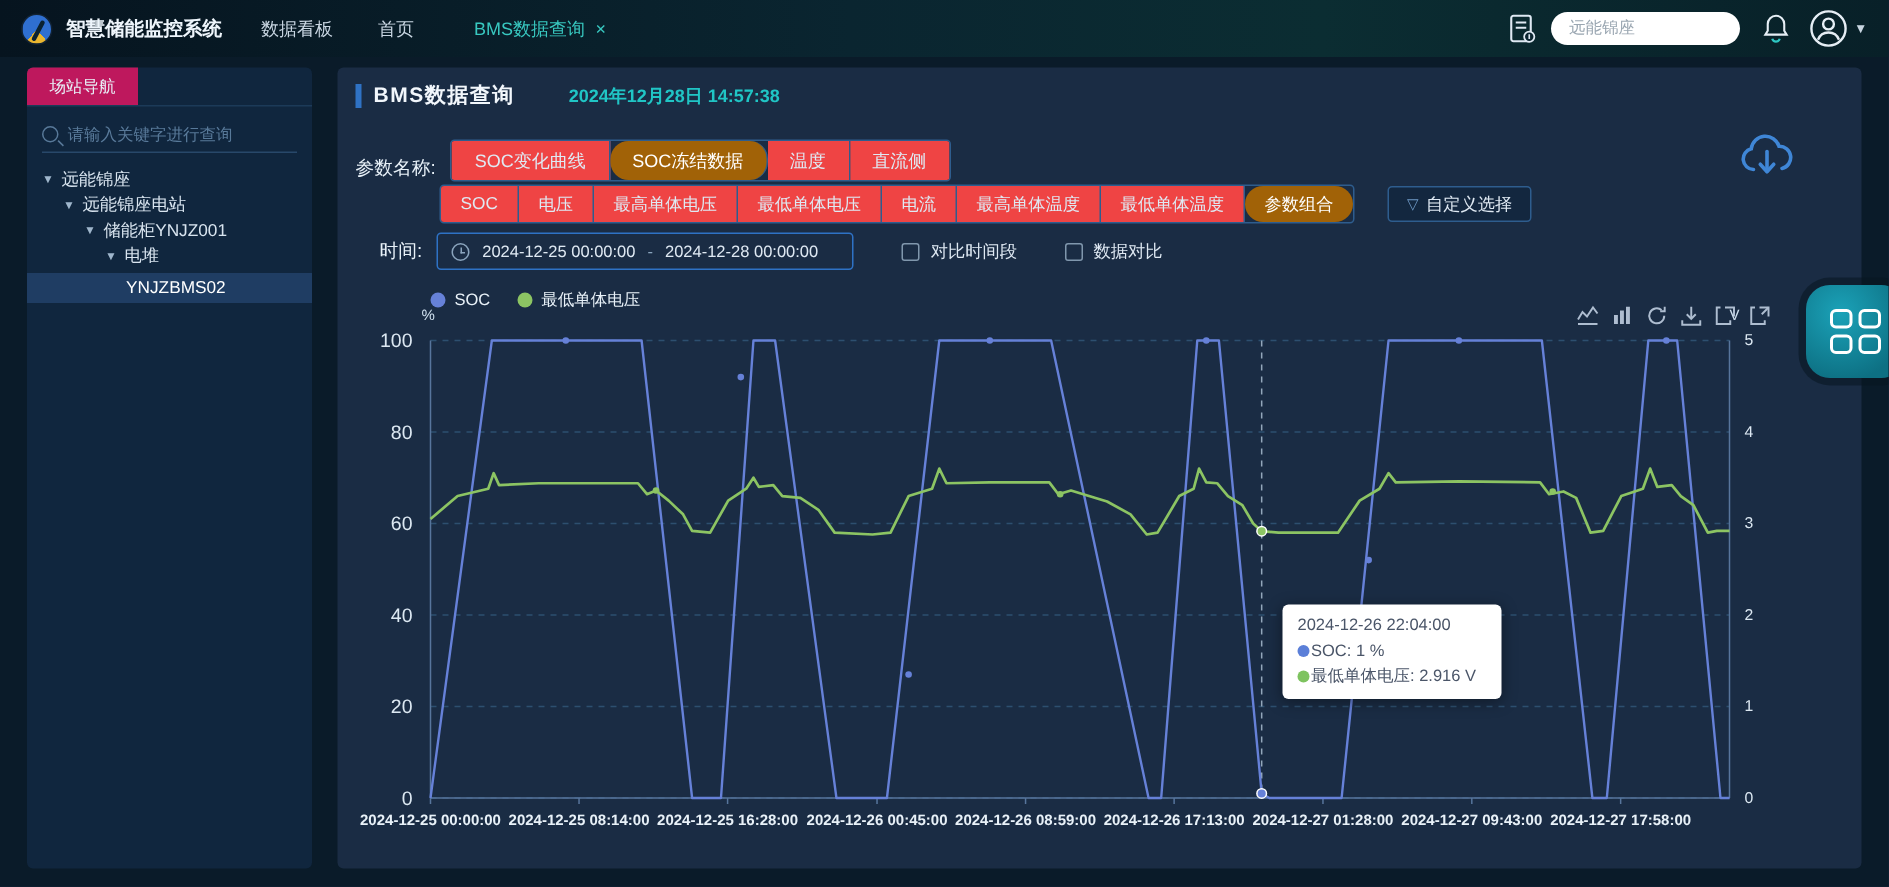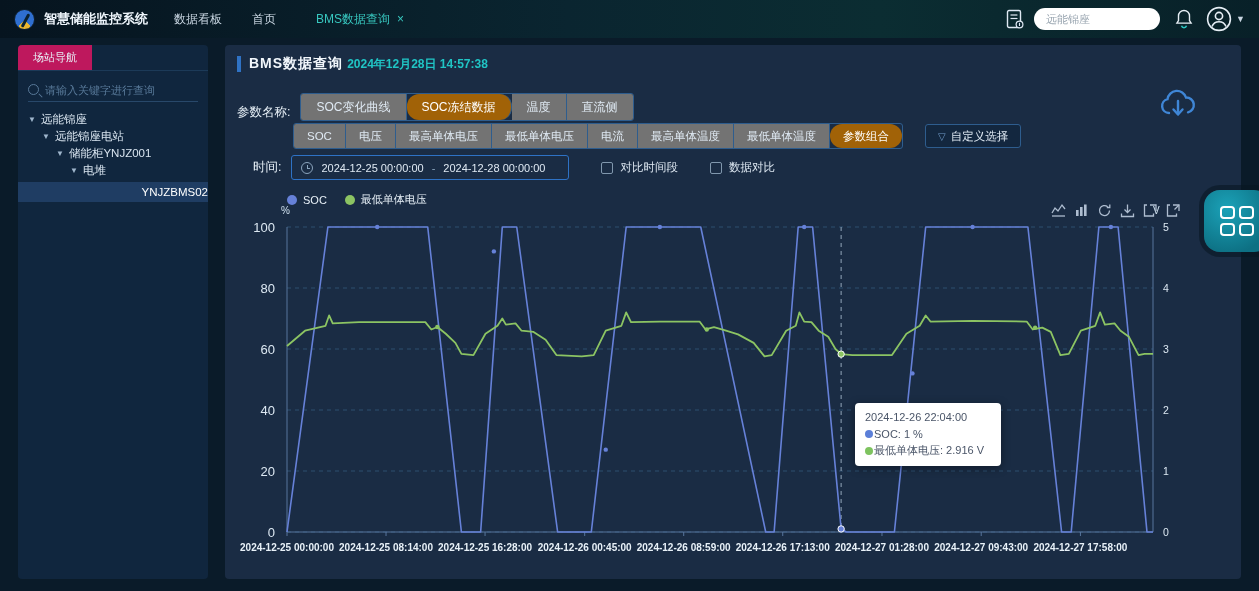--- a/index.html
+++ b/index.html
@@ -40,34 +40,34 @@
     border-bottom:1px solid #28486a; display:flex; align-items:center; gap:6px; }
   .side-search input { background:transparent; border:none; outline:none; color:#c6d6e6;
     font-size:11px; width:140px; }
   .side-search input::placeholder { color:#587999; }
   .mag { width:11px; height:11px; border:1px solid #587999; border-radius:50%; position:relative; }
   .mag:after { content:""; position:absolute; width:5px; height:1px; background:#587999;
     transform:rotate(45deg); left:9px; top:10px; }
   .tree { position:absolute; left:0; top:66px; width:190px; color:#d8e4ef; font-size:11.5px; }
   .tnode { height:17px; display:flex; align-items:center; cursor:pointer; white-space:nowrap; }
   .arrow { color:#9fb6cc; font-size:8px; margin-right:5px; }
-  .tnode.sel { background:#1f3d63; color:#fff; height:20px; margin-top:3px;justify-content:flex-end; }
+  .tnode.sel { background:#1f3d63; color:#fff; height:20px; margin-top:3px; }
 
   
   .main { position:absolute; left:225px; top:45px; width:1016px; height:534px;
     background:#1a2c44; border-radius:4px; }
   .m-head { position:absolute; left:12px; top:10px; display:flex; align-items:center; }
   .accentbar { width:4px; height:16px; background:#2f72c4; margin-right:8px; }
   .m-title { color:#f2f7fc; font-size:14px; font-weight:bold; letter-spacing:1px;}
-  .m-time { color:#20c5c5; font-size:12px; font-weight:bold; margin-left:4px; }
+  .m-time { color:#20c5c5; font-size:12px; font-weight:bold; margin-left:36px; }
 
   .row-label { color:#e8f1f8; font-size:12.5px; }
   .param-row { position:absolute; left:12px; top:48px; display:flex; align-items:flex-end; }
   .tabgroup { display:flex; margin-left:10px; border:1px solid #2e5d8e; border-radius:3px; overflow:hidden; }
-  .tabgroup .tb { height:26px; padding:0 15px; background:#737373; color:#dfe9f3; font-size:12px;
+  .tabgroup .tb { height:26px; padding:0 15px; background:#ef4444; color:#dfe9f3; font-size:12px;
     display:flex; align-items:center; border-right:1px solid #2e5d8e; cursor:pointer; white-space:nowrap;}
   .tabgroup .tb:last-child { border-right:none; }
   .tabgroup .tb.on { background:#a16207; color:#fff;border-radius:12px; }
 
   .sub-row { position:absolute; left:58px; top:78px; display:flex; align-items:center; }
   .tabgroup.small .tb { height:24px; padding:0 13px; font-size:11.5px; }
   .custom-btn { margin-left:22px; height:24px; border:1px solid #2e5d8e; border-radius:3px;
     background:#13273f; color:#dfe9f3; font-size:11.5px; display:flex; align-items:center;
     padding:0 12px; gap:5px; cursor:pointer; }
   .funnel { color:#6f9ac6; font-size:10px; }

